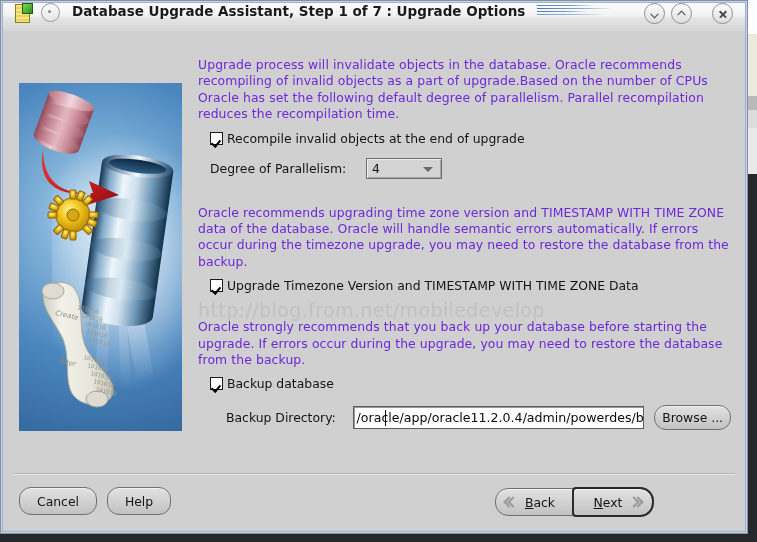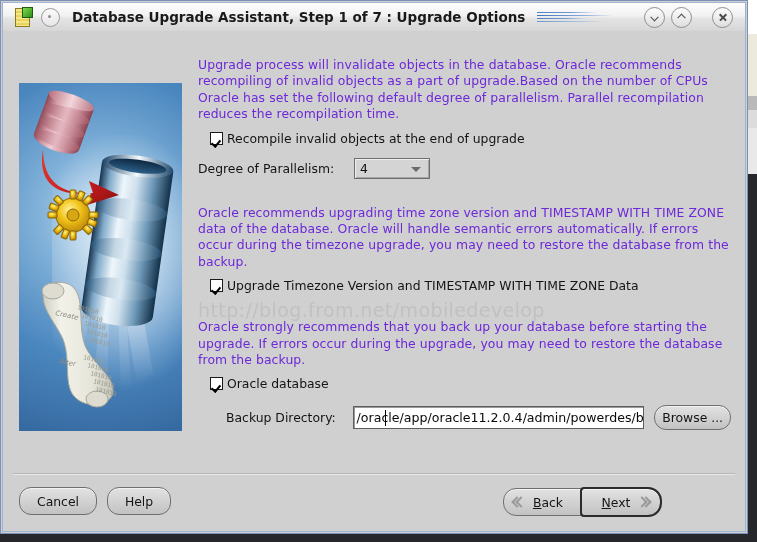--- a/index.html
+++ b/index.html
@@ -40,21 +40,21 @@
     background:#d0d0d0;
     border: 1px solid #9fb3d1;
     box-sizing: border-box;
   }
 
   
   .titlebar {
     position: absolute; left: 0; top: 0; right: 0; height: 28px;
     background: linear-gradient(to bottom, #fdfdfd 0%, #f2f2f2 45%, #e4e4e4 55%, #d6d6d6 100%);
     border-bottom: 1px solid #bcbcbc;
-    display: flex; align-items: center;
+    display: flex; align-items: flex-start;
   }
   .tb-appicon {
     width: 20px; height: 20px; margin-left: 10px; position: relative; flex: none;
   }
   .tb-appicon .sheet {
     position:absolute; left:2px; top:1px; width:13px; height:17px;
     background: repeating-linear-gradient(to bottom,#f5e68a 0 2px,#e8d35c 2px 4px);
     border: 1px solid #8a7a20;
   }
   .tb-appicon .green {
@@ -250,21 +250,21 @@
   
   .footer-sep {
     position:absolute; left: 10px; right: 10px; bottom: 56px; height: 1px;
     background: #b4b4b4; border-bottom: 1px solid #e8e8e8;
   }
   .footer { position:absolute; left: 0; right: 0; bottom: 14px; height: 30px; }
   .btn-cancel { position:absolute; left: 16px; width: 78px; height: 28px; }
   .btn-help   { position:absolute; left: 104px; width: 64px; height: 28px; }
 
   .navgroup {
-    position:absolute; right: 84px; width: 158px; height: 30px;
+    position:absolute; right: 92px; width: 158px; height: 30px;
     display:flex; align-items:center;
   }
   .btn-back {
     width: 80px; height: 28px; border-radius: 13px 3px 3px 13px;
     position: relative; color:#141414;
   }
   .btn-next {
     width: 80px; height: 28px; border-radius: 3px 13px 13px 3px;
     position: relative; margin-left: -2px; outline: 2px solid #2b2b2b;
     outline-offset: -1px;
@@ -436,39 +436,39 @@
       <div class="content">
 
         <p class="para">Upgrade process will invalidate objects in the database. Oracle recommends recompiling of invalid objects as a part of upgrade.Based on the number of CPUs Oracle has set the following default degree of parallelism. Parallel recompilation reduces the recompilation time.</p>
 
         <div class="checkrow">
           <span class="cb checked"></span>
           <span class="cb-label">Recompile invalid objects at the end of upgrade</span>
         </div>
 
         <div class="fieldrow">
-          <span class="field-label" style="width:156px; ">Degree of Parallelism:</span>
+          <span class="field-label" style="width:156px; margin-left:12px;">Degree of Parallelism:</span>
           <div class="combo">
             <span class="val">4</span>
             <span class="tri"></span>
           </div>
         </div>
 
         <p class="para p2">Oracle recommends upgrading time zone version and TIMESTAMP WITH TIME ZONE data of the database. Oracle will handle semantic errors automatically. If errors occur during the timezone upgrade, you may need to restore the database from the backup.</p>
 
         <div class="checkrow">
           <span class="cb checked"></span>
           <span class="cb-label">Upgrade Timezone Version and TIMESTAMP WITH TIME ZONE Data</span>
         </div>
 
         <p class="para p3">Oracle strongly recommends that you back up your database before starting the upgrade. If errors occur during the upgrade, you may need to restore the database from the backup.</p>
 
         <div class="checkrow">
           <span class="cb checked"></span>
-          <span class="cb-label">Oracle database</span>
+          <span class="cb-label">Backup database</span>
         </div>
 
         <div class="fieldrow" style="margin-top:14px;">
           <span class="field-label" style="width:132px; margin-left:28px;">Backup Directory:</span>
           <div class="textfield">
             <span class="txt">/oracle/app/oracle11.2.0.4/admin/powerdes/bac</span>
             <span class="caret"></span>
           </div>
           <div class="btn btn-browse">Browse ...</div>
         </div>

